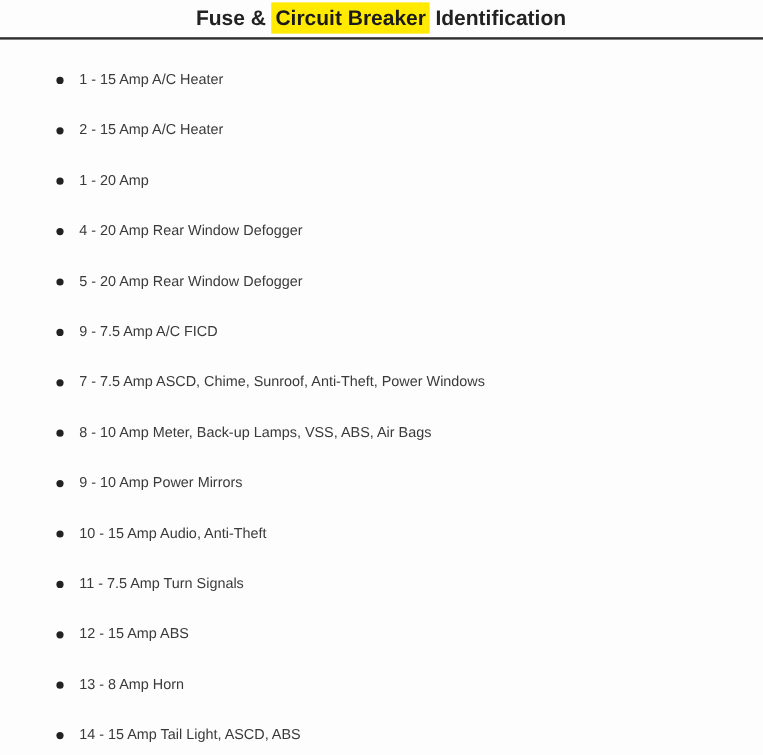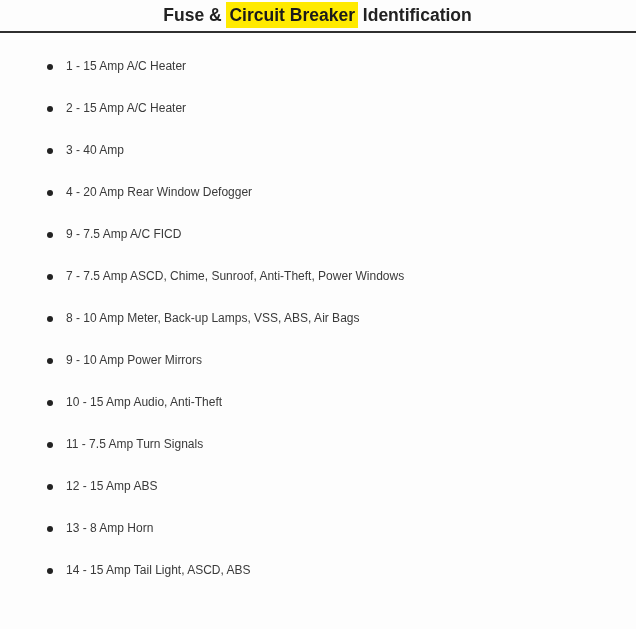--- a/index.html
+++ b/index.html
@@ -81,28 +81,32 @@
       <span>1 - 15 Amp A/C Heater</span>
     </li>
 
     <li>
       <span class="bullet"></span>
       <span>2 - 15 Amp A/C Heater</span>
     </li>
 
     <li>
       <span class="bullet"></span>
-      <span>3 - 40 Amp</span>
+      <span>1 - 20 Amp</span>
     </li>
 
     <li>
       <span class="bullet"></span>
       <span>4 - 20 Amp Rear Window Defogger</span>
     </li>
 
+    <li>
+      <span class="bullet"></span>
+      <span>5 - 20 Amp Rear Window Defogger</span>
+    </li>
 
     <li>
       <span class="bullet"></span>
       <span>9 - 7.5 Amp A/C FICD</span>
     </li>
 
     <li>
       <span class="bullet"></span>
       <span>7 - 7.5 Amp ASCD, Chime, Sunroof, Anti-Theft, Power Windows</span>
     </li>

